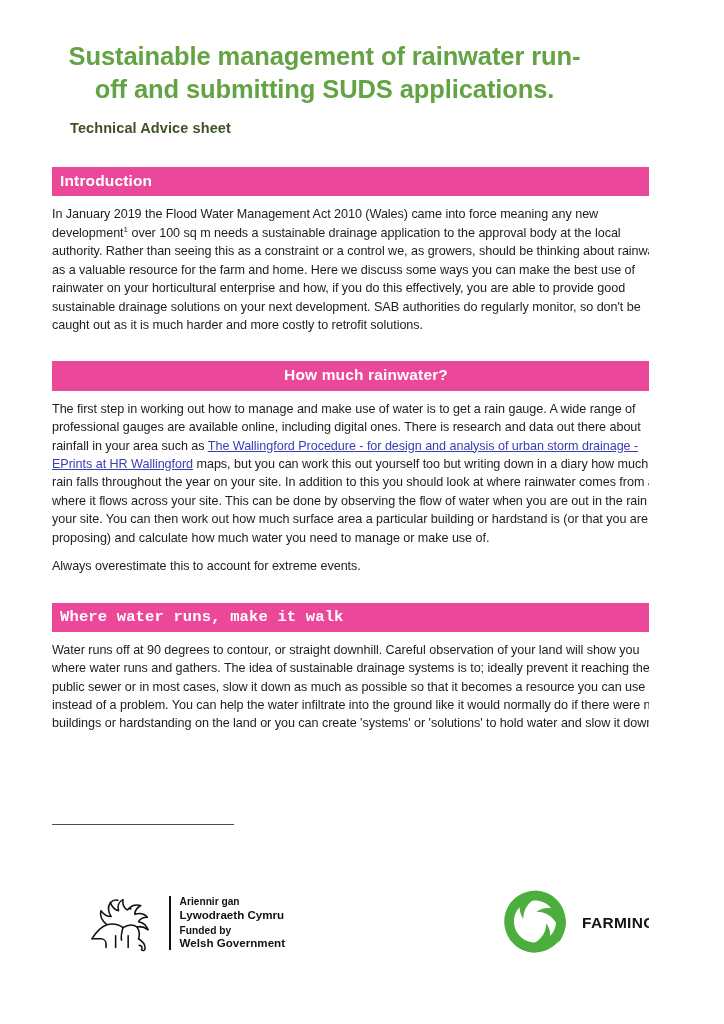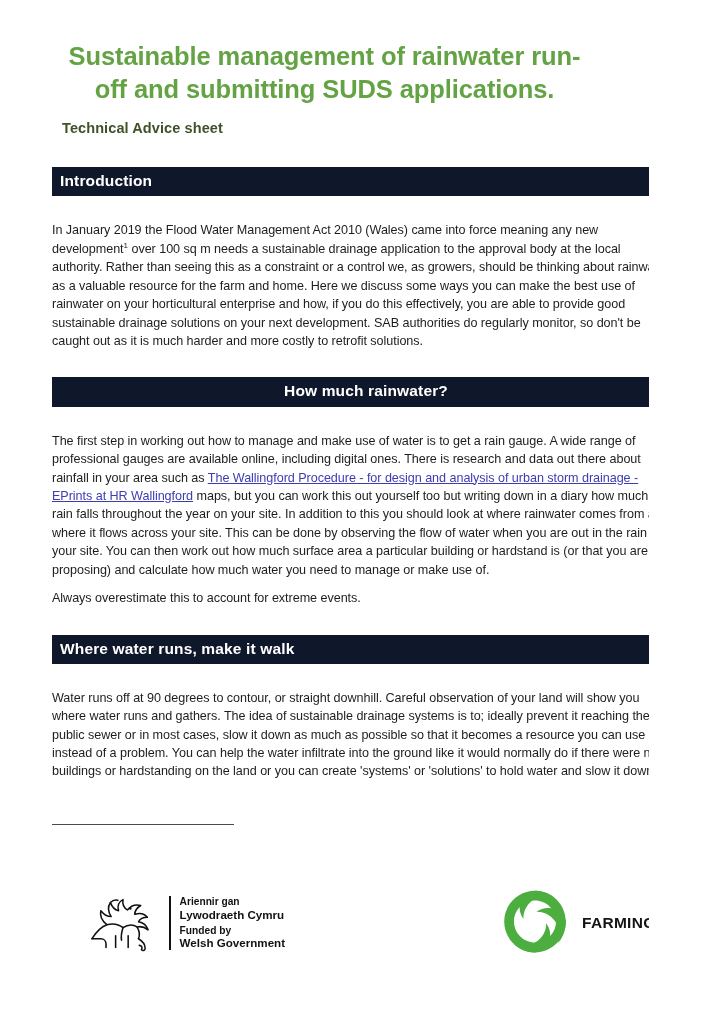--- a/index.html
+++ b/index.html
@@ -30,47 +30,47 @@
     font-weight: bold;
     line-height: 1.30;
     letter-spacing: -0.1px;
     margin: 0;
     text-align: center;
   }
   .doc-subtitle {
     color: #3f5227;
     font-size: 14.5px;
     font-weight: bold;
-    margin: 14px 0 0 0;
+    margin: 14px 0 0 8px;
     text-align: left;
     padding-left: 2px;
     letter-spacing: 0.1px;
   }
 
   
   .content {
     padding: 0 52px 0 52px;
   }
 
   
   .section-bar {
-    background: #0f172a;
+    background: #ec4899;
     color: #ffffff;
     font-size: 15.5px;
     font-weight: bold;
     padding: 4px 0 5px 8px;
-    margin: 0 0 25px 0;
+    margin: 0 0 9px 0;
     letter-spacing: 0.15px;
     line-height: 1.3;
     width: 620px;
     box-sizing: border-box;
   }
   .sec-gap-1 { margin-top: 31px; }
   .sec-gap-2 { margin-top: 27px; text-align: center; }
-  .sec-gap-3 { margin-top: 27px; }
+  .sec-gap-3 { margin-top: 27px; font-family: Liberation Mono, monospace; }
 
   
   p.body {
     color: #1d1d1b;
     font-size: 12.6px;
     line-height: 1.465;
     margin: 0 0 10px 0;
     text-align: left;
     width: 620px;
     letter-spacing: -0.05px;

